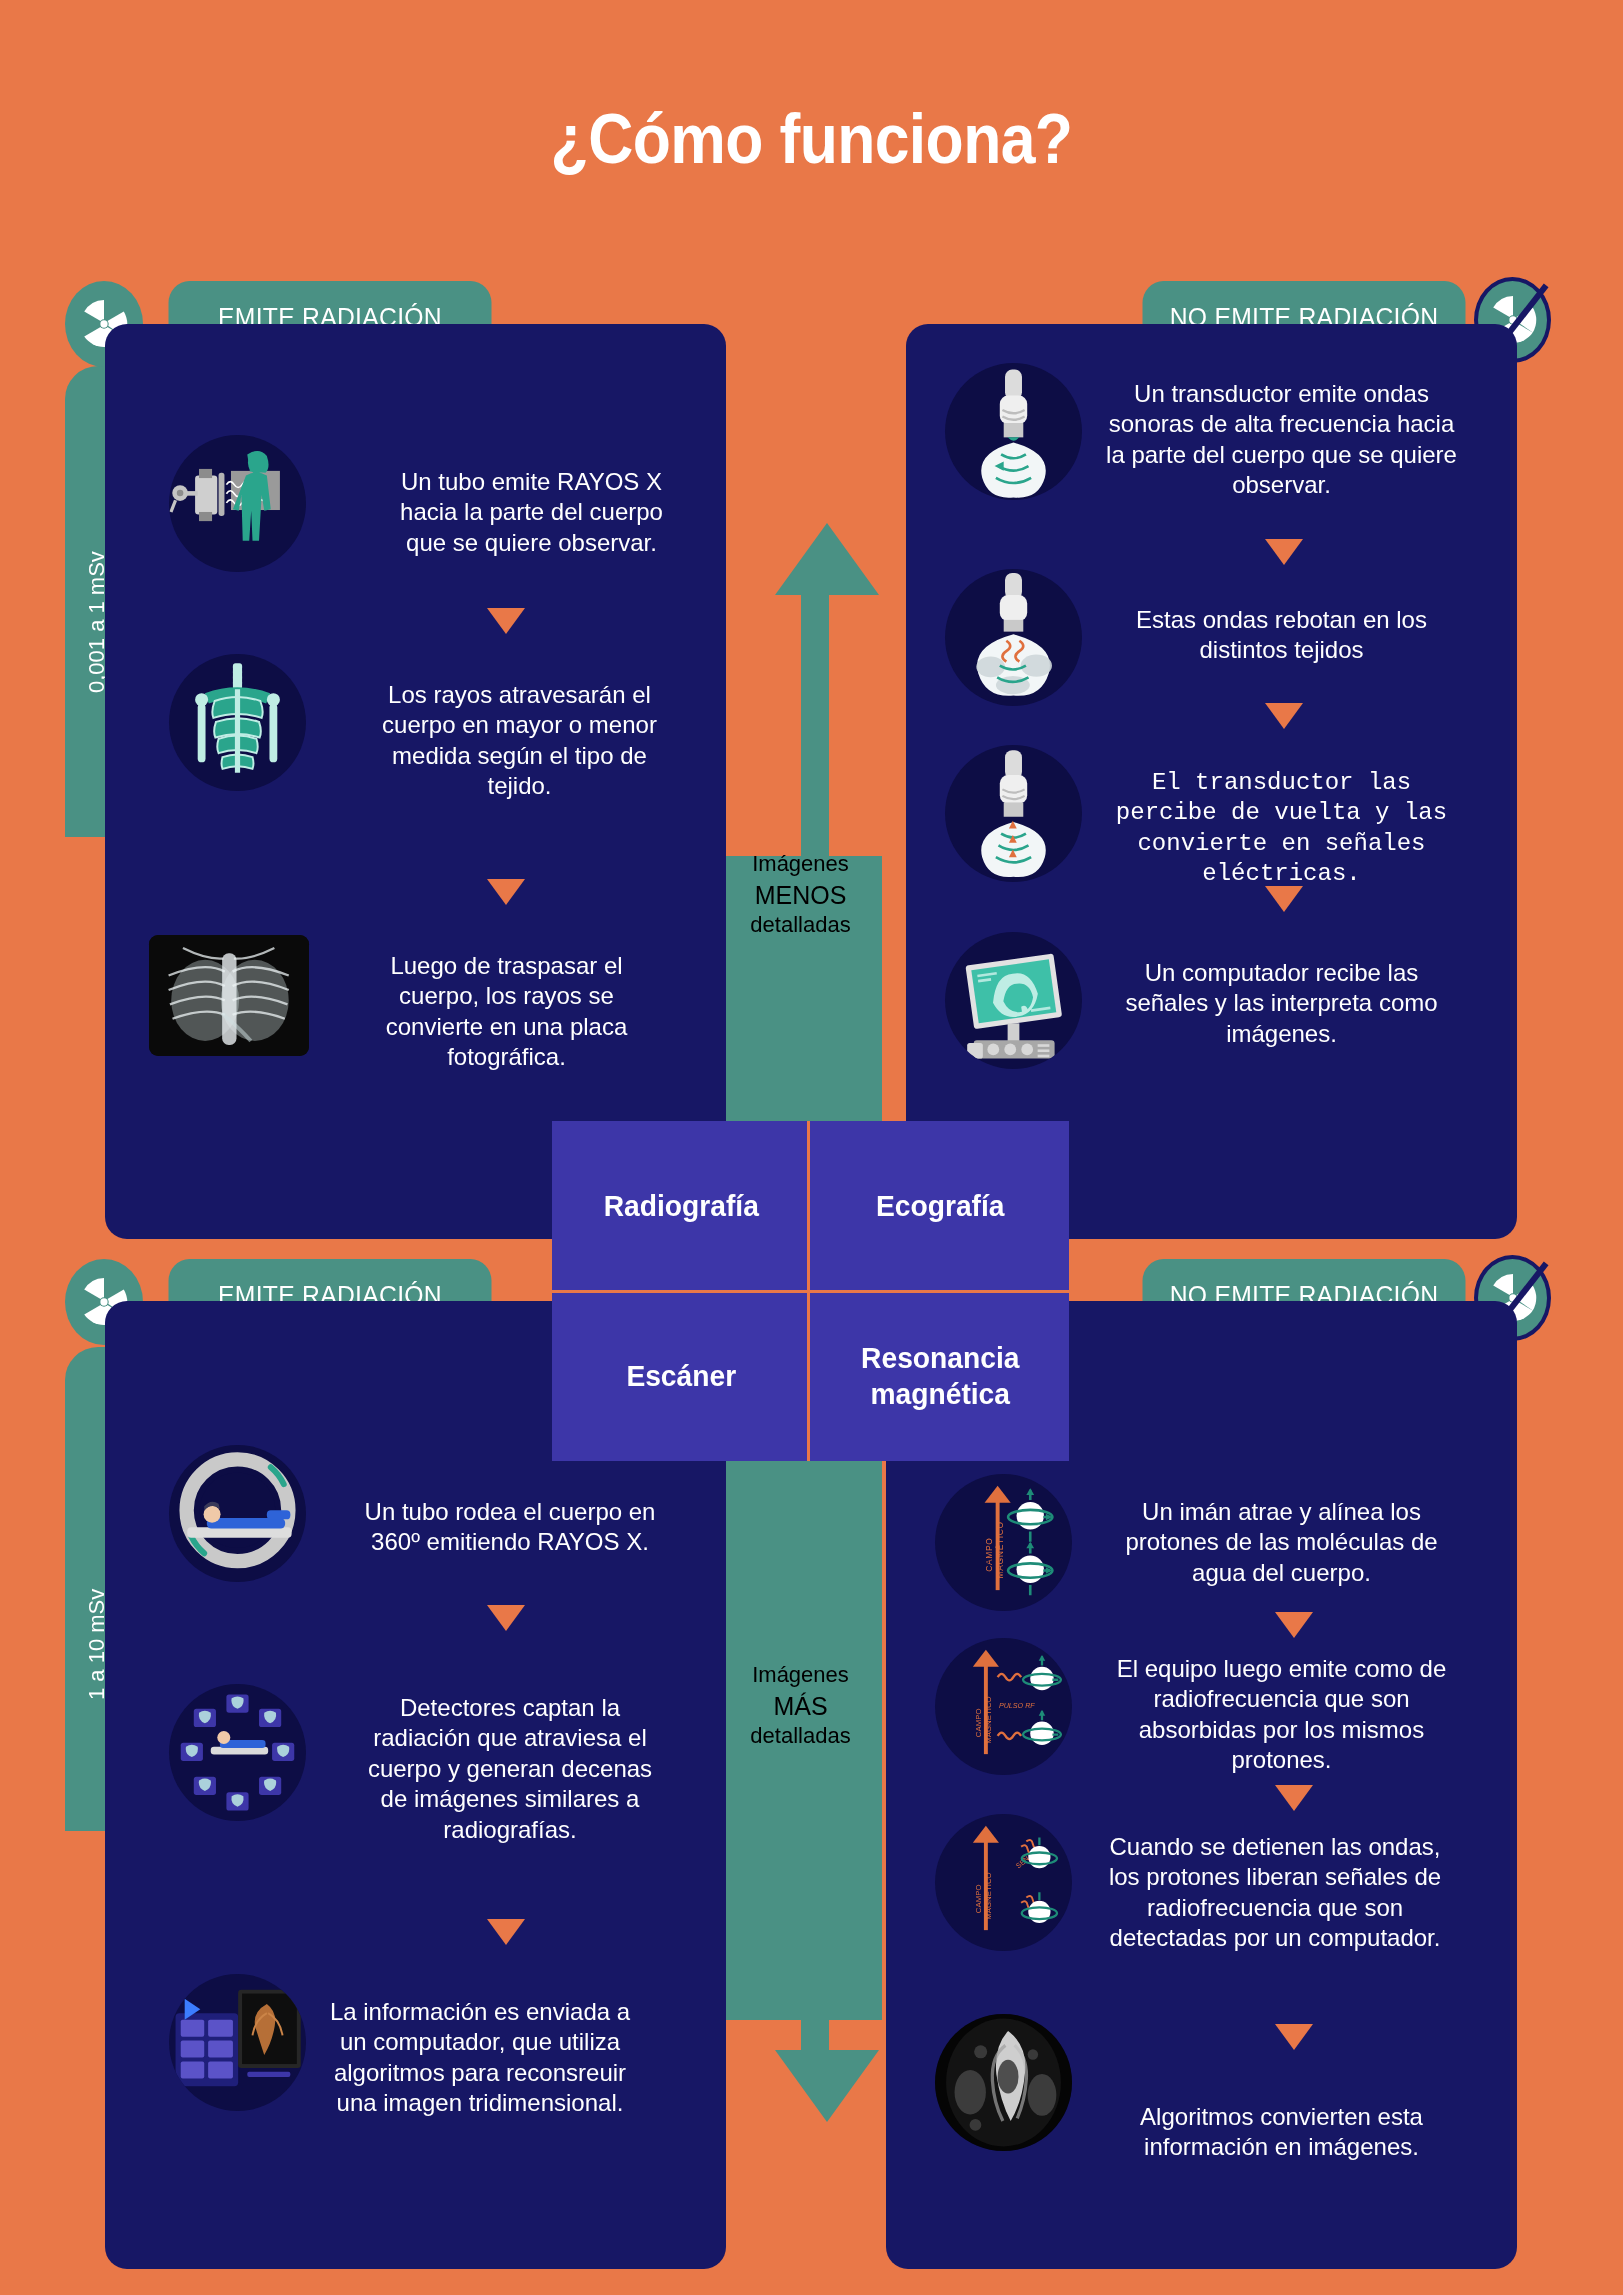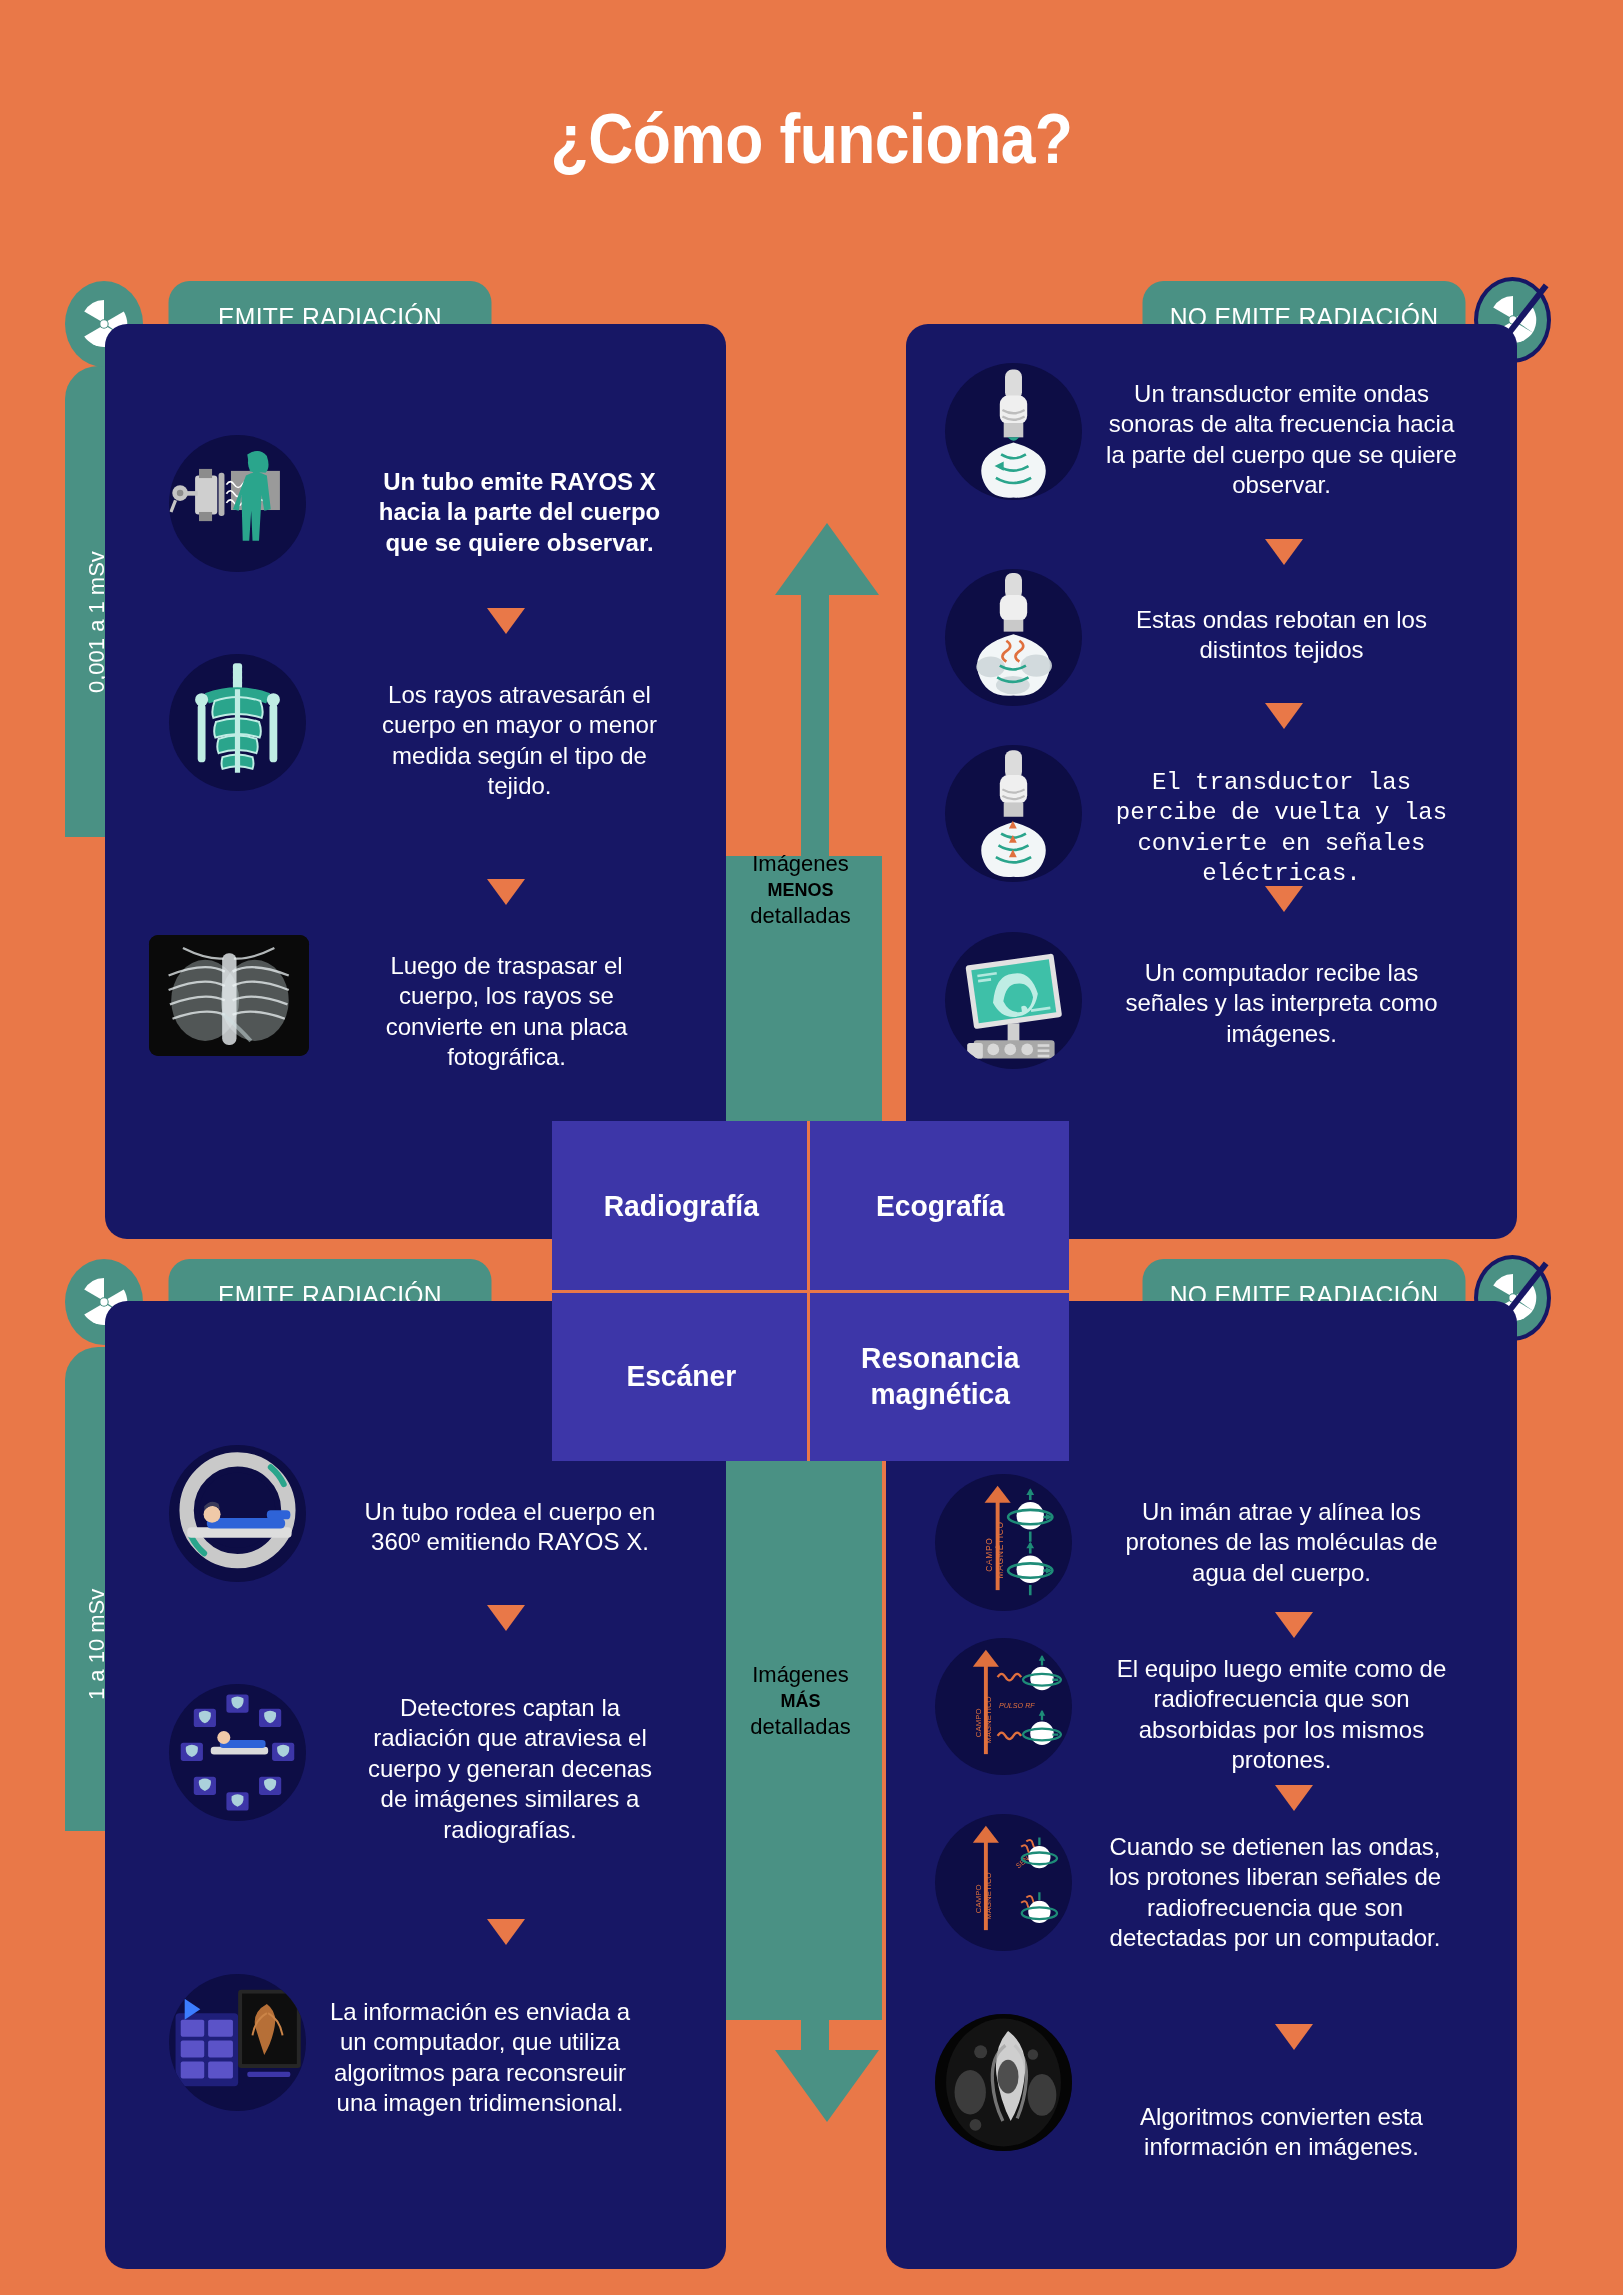--- a/index.html
+++ b/index.html
@@ -56,21 +56,21 @@
     border-left:52px solid transparent;
     border-right:52px solid transparent;
     border-top:72px solid #4A9184;
   }
   .band-label{
     position:absolute; width:163px; left:719px;
     text-align:center; color:#000000; font-size:22px; line-height:1.3;
   }
   #band-label-top{ top:850px; }
   #band-label-bottom{ top:1661px; }
-  .band-label .strong{ font-weight:700; font-size:18px; display:block; }
+  .band-label .strong{ font-weight:400; font-size:25px; display:block; }
 
   
   .panel{
     position:absolute;
     background:#171765;
     border-radius:22px;
   }
   #panel-tl{ left:105px; top:324px;  width:621px; height:915px; }
   #panel-tr{ left:906px;top:324px;  width:611px; height:915px; }
   #panel-bl{ left:105px; top:1301px; width:621px; height:968px; }
@@ -288,21 +288,21 @@
       <path d="M88 90 q6 -9 12 0 t12 0 t12 0 t12 0 t12 0"></path>
       <path d="M88 104 q6 -9 12 0 t12 0 t12 0 t12 0 t12 0"></path>
     </g>
     <g fill="#2AA58C">
       <path d="M120 30 q18 -12 30 2 q6 18 -2 26 l-24 -2z"></path>
       <ellipse cx="134" cy="42" rx="13" ry="17"></ellipse>
       <path d="M118 62 q16 -9 32 0 l6 52 -10 2 -4 -24 -4 70 -10 0 -2 -46 -3 46 -10 0 -2 -70 -4 24 -9 -2z"></path>
     </g>
   </svg>
 </div>
-<div class="step-text" style="left:366px; top:467px; width:307px;font-weight:bold;">Un tubo emite RAYOS X hacia la parte del cuerpo que se quiere observar.</div>
+<div class="step-text" style="left:378px; top:467px; width:307px;">Un tubo emite RAYOS X hacia la parte del cuerpo que se quiere observar.</div>
 <div class="arrow-sm" style="left:487px; top:608px;"></div>
 
 <div class="step-icon" style="left:169px; top:654px;">
   <svg class="ill" viewBox="0 0 210 210">
     <rect x="98" y="14" width="14" height="40" rx="4" fill="#BFEDE4"></rect>
     <g stroke="#BFEDE4" stroke-width="3">
         <path d="M98 20 h14M98 28 h14M98 36 h14M98 44 h14"></path>
       </g>
     <path d="M55 60 q50 -18 100 0 l-6 16 q-44 -16 -88 0z" fill="#2AA58C"></path>
     <g fill="#2AA58C" stroke="#BFEDE4" stroke-width="3">

